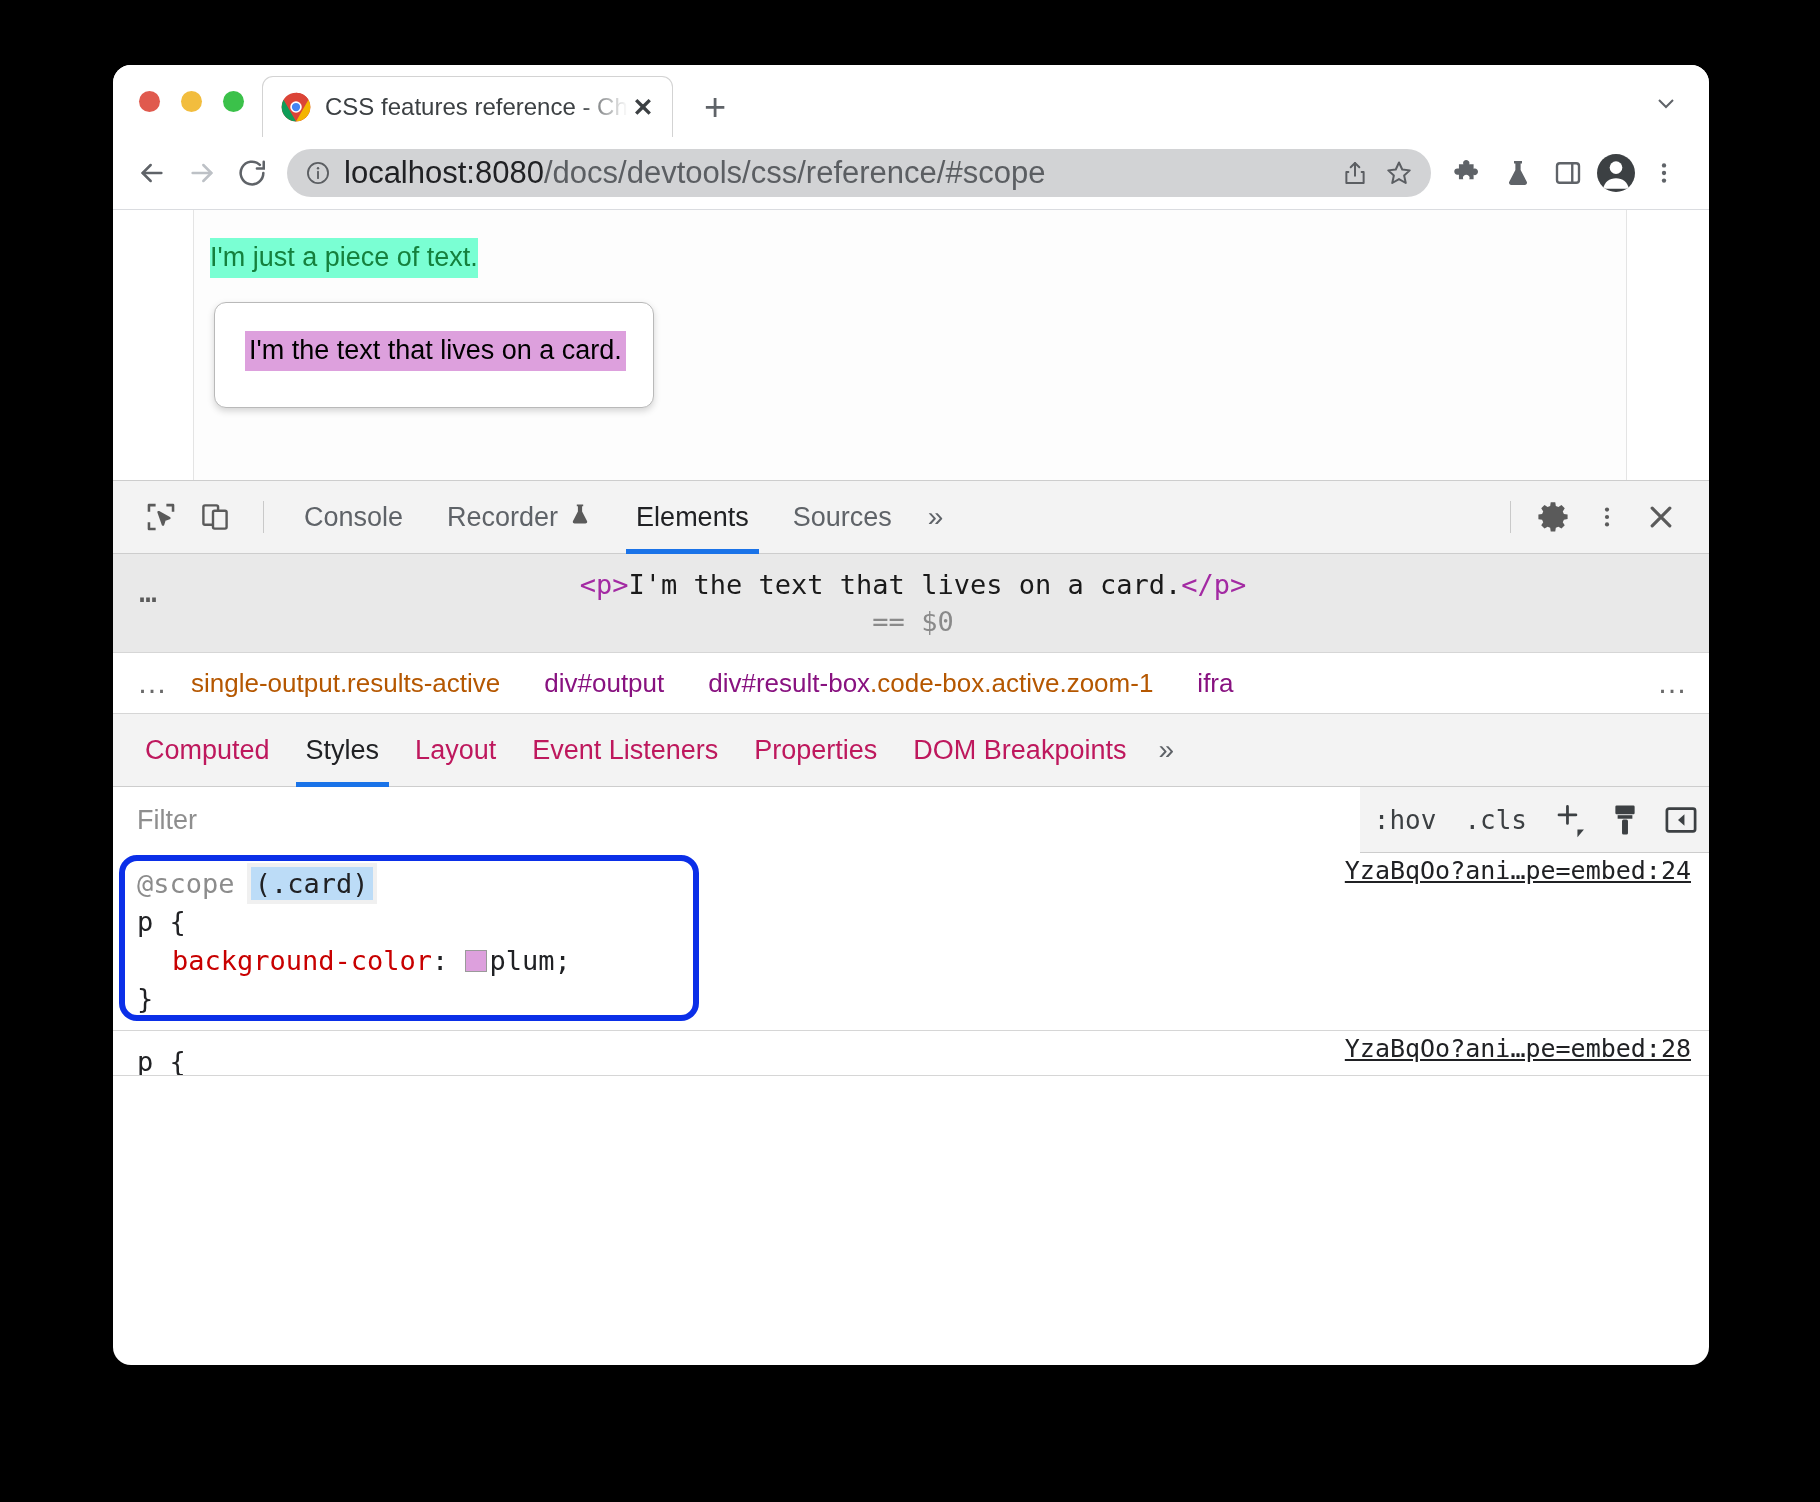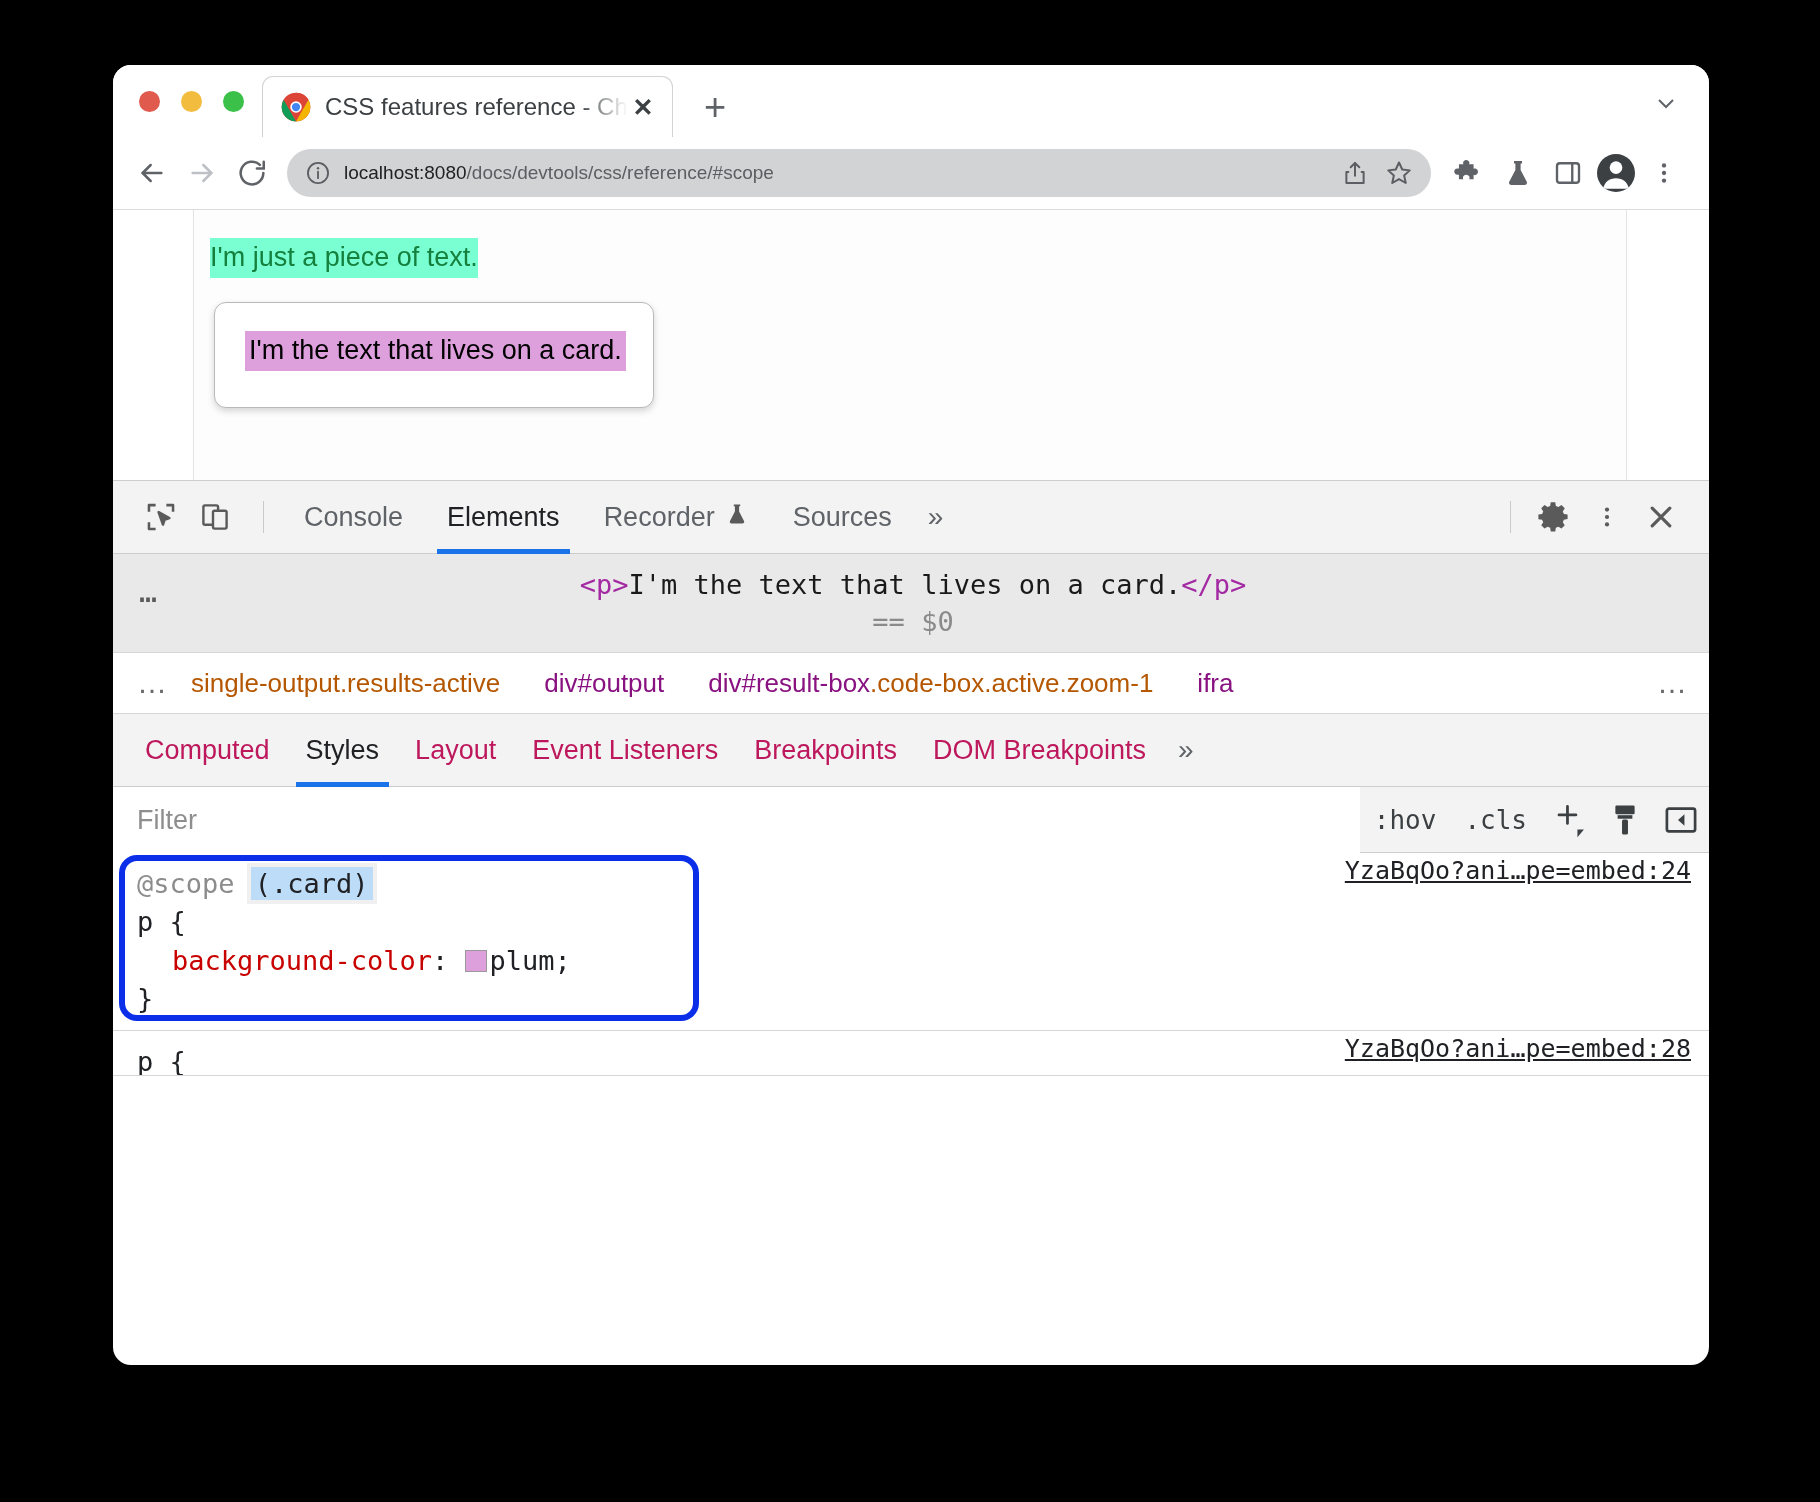--- a/index.html
+++ b/index.html
@@ -107,21 +107,21 @@
     border-radius: 24px;
     display: flex;
     align-items: center;
     padding: 0 10px 0 18px;
     min-width: 0;
   }
   #omnibox-info { width: 26px; height: 26px; flex: none; color: #5b5e62; }
   #omnibox-url {
     flex: 1 1 auto;
     margin-left: 13px;
-    font-size: 19px;
+    font-size: 31px;
     color: #5b5e62;
     white-space: nowrap;
     overflow: hidden;
   }
   #omnibox-url .host { color: #202124; }
   .omni-btn {
     width: 44px; height: 44px; flex: none;
     display: flex; align-items: center; justify-content: center;
     color: #5b5e62;
   }
@@ -516,30 +516,30 @@
         <svg width="32" height="32" viewBox="0 0 24 24" fill="none" stroke="currentColor" stroke-width="1.8">
           <rect x="3.3" y="3.3" width="11" height="14.5" rx="1.2"></rect>
           <rect x="10.5" y="7.3" width="10.2" height="13.4" rx="1.2" fill="#f3f3f3"></rect>
         </svg>
       </div>
       <div class="vsep"></div>
 
       <div class="dt-tab">
         <span>Console</span>
       </div>
-      <div class="dt-tab active">
-        <span>Elements</span>
-      </div>
       <div class="dt-tab">
         <span>Recorder</span>
         <span>
           <svg width="24" height="28" viewBox="0 0 24 24" fill="#5a5a5a">
             <path d="M8.8 2.4h6.4v1.9h-1.1v5.3l4.9 9.4c.6 1.2-.2 2.6-1.6 2.6H6.6c-1.4 0-2.2-1.4-1.6-2.6l4.9-9.4V4.3H8.8z"></path>
           </svg>
         </span>
+      </div>
+      <div class="dt-tab active">
+        <span>Elements</span>
       </div>
       <div class="dt-tab">
         <span>Sources</span>
       </div>
       <div class="dt-chevrons">»</div>
 
       <div class="spacer"></div>
 
       <div class="vsep"></div>
       <div class="dt-tool-icon">
@@ -585,21 +585,21 @@
       <div class="pane-tab active">
           <span>Styles</span>
         </div>
       <div class="pane-tab">
           <span>Layout</span>
         </div>
       <div class="pane-tab">
           <span>Event Listeners</span>
         </div>
       <div class="pane-tab">
-          <span>Breakpoints</span>
+          <span>Properties</span>
         </div>
       <div class="pane-tab">
           <span>DOM Breakpoints</span>
         </div>
       <div class="dt-chevrons">»</div>
     </div>
 
     <div id="filter-bar">
       <input id="filter-input" type="text" placeholder="Filter" style="">
       <div class="fb-btn">:hov</div>

